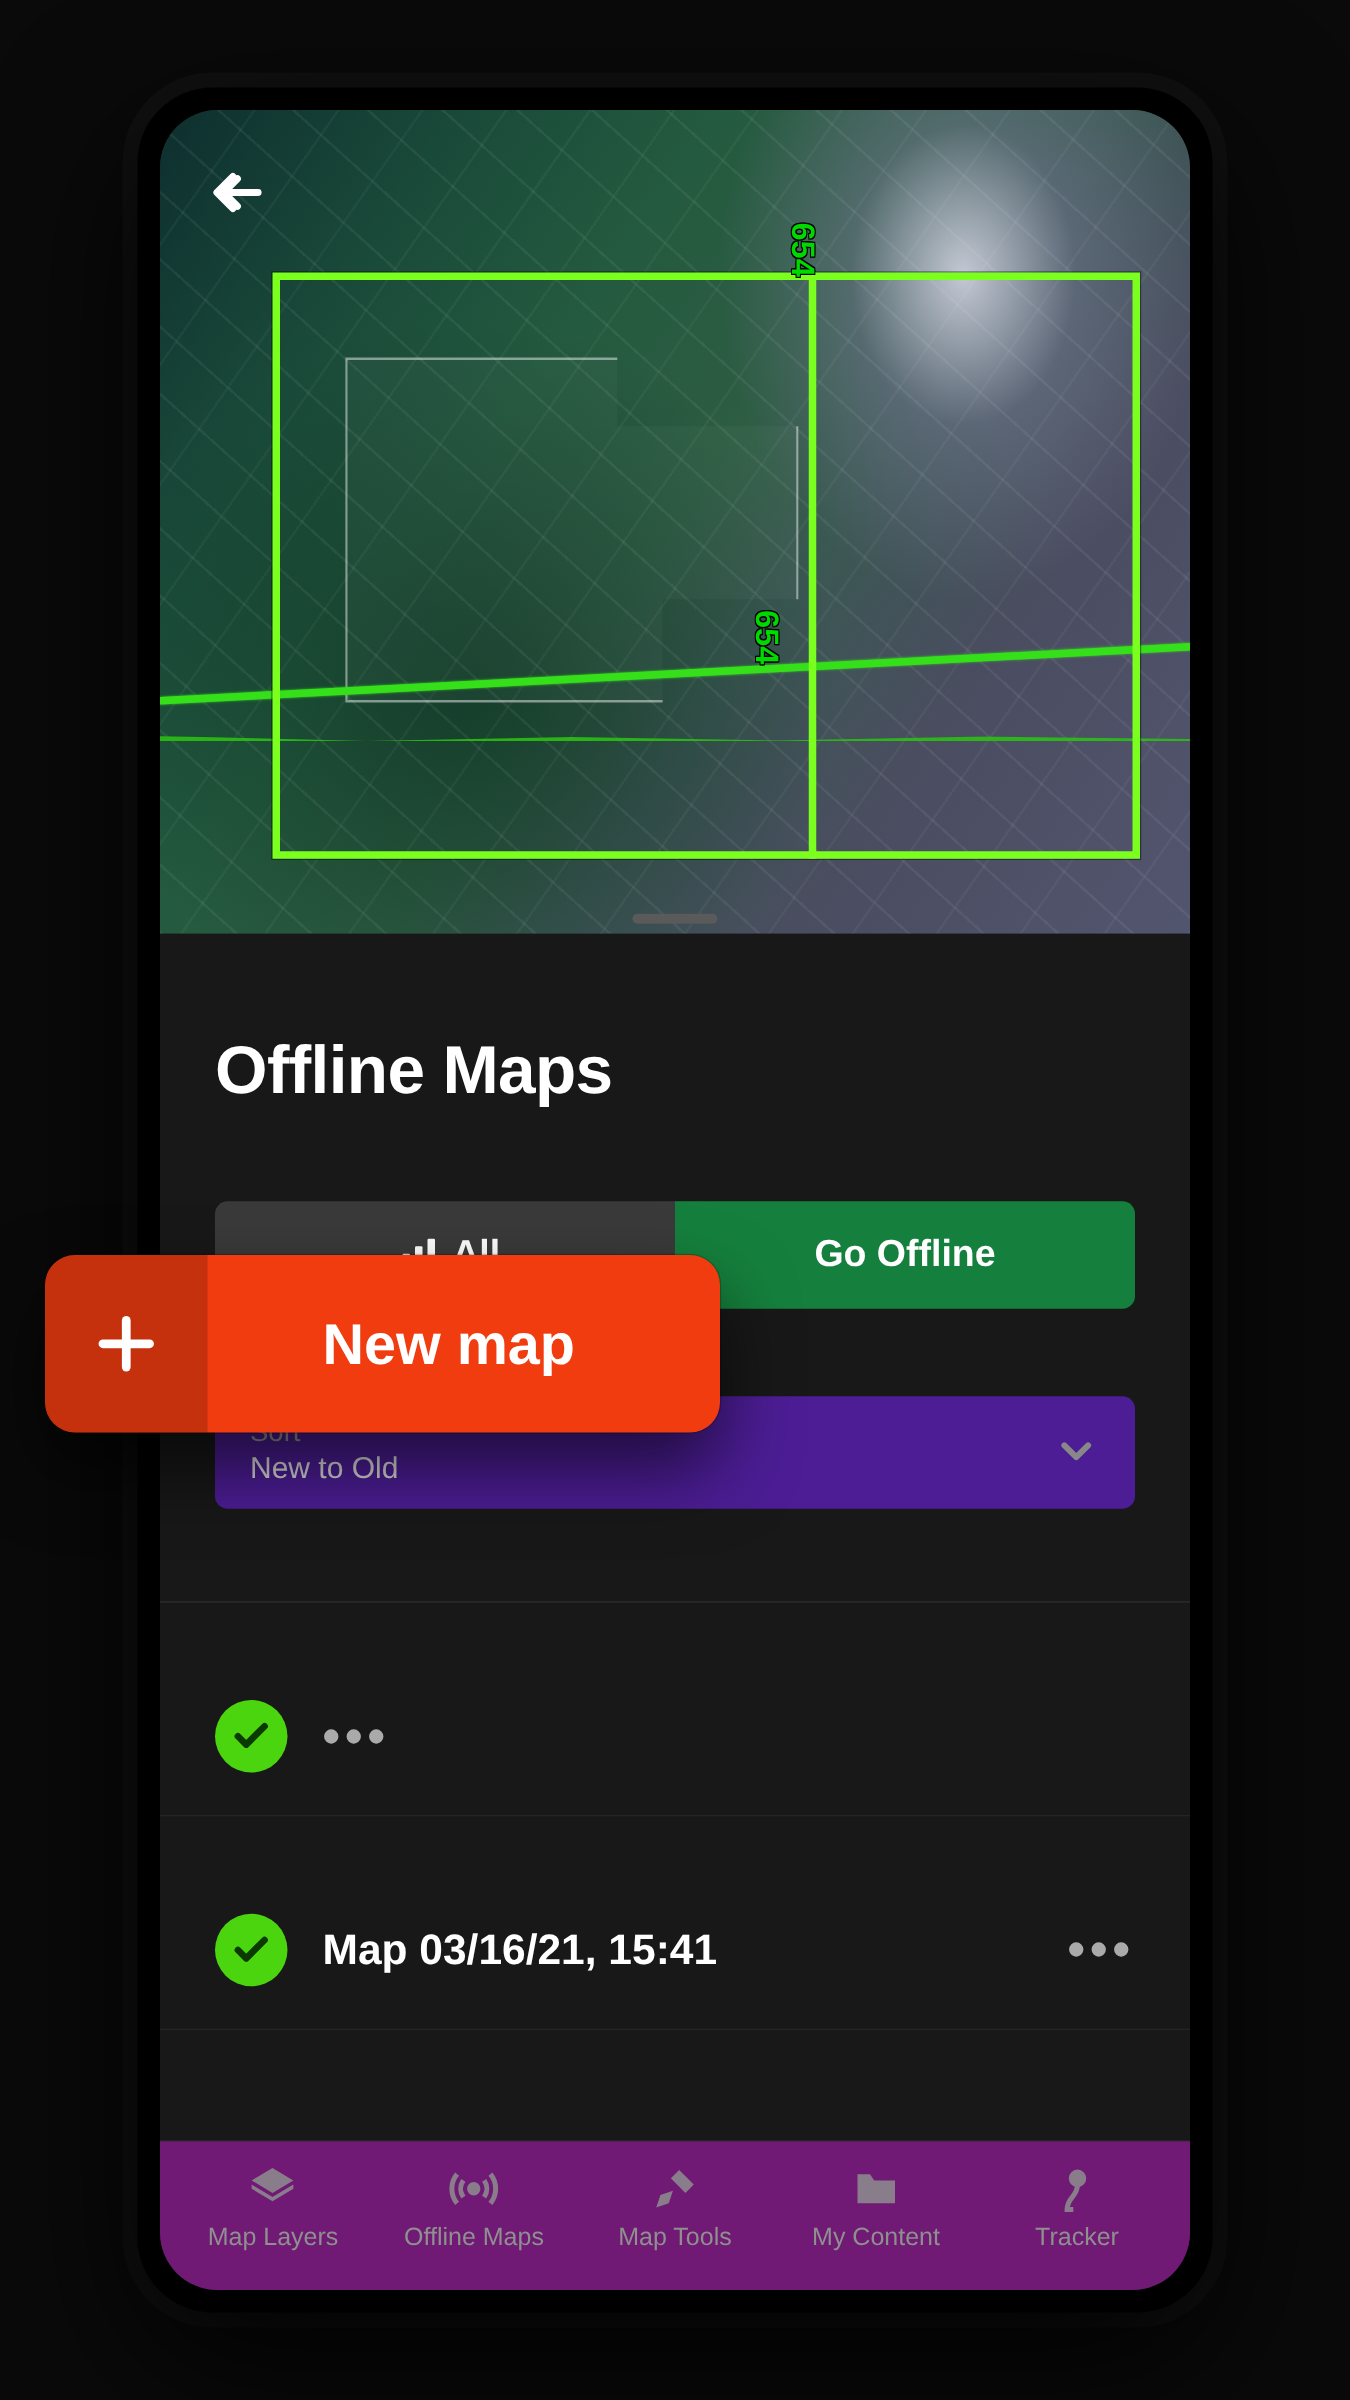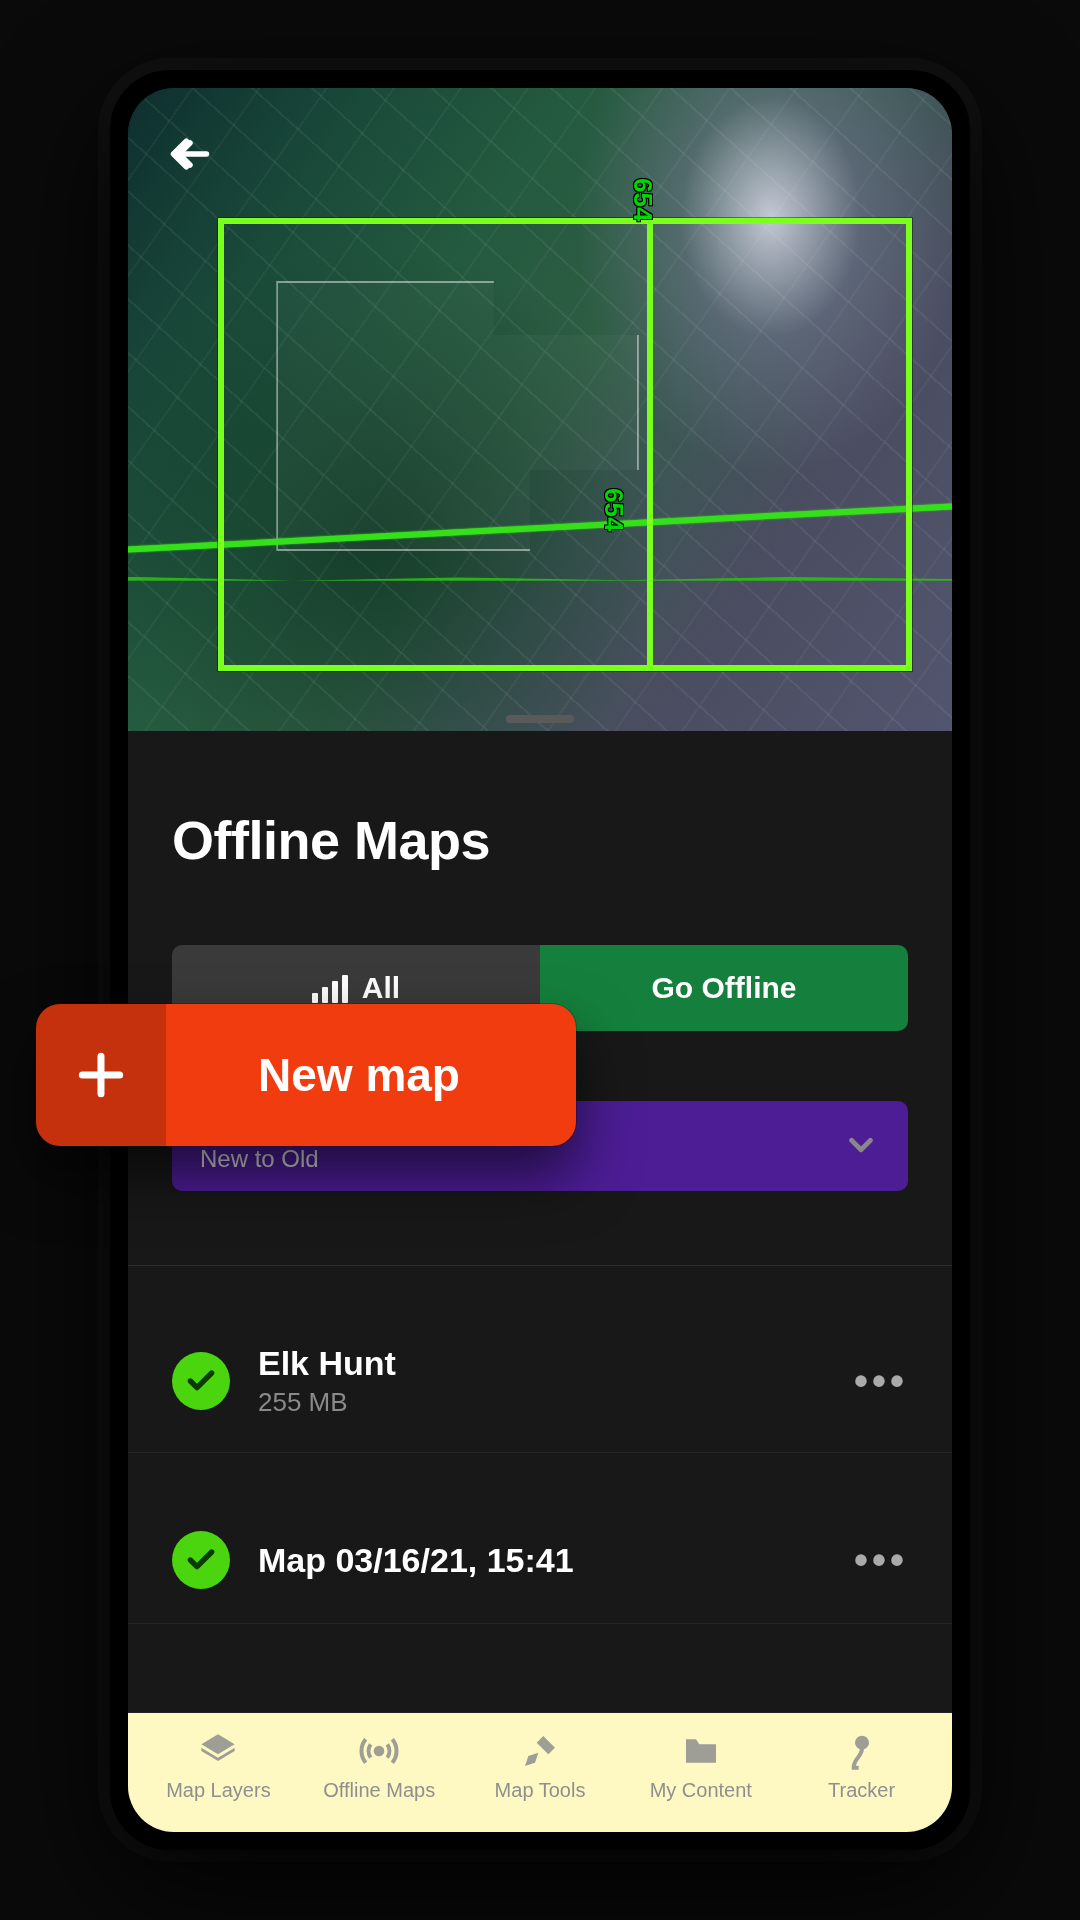--- a/index.html
+++ b/index.html
@@ -151,21 +151,21 @@
   }
   .item-texts { flex:1; }
   .item-title { color:#fff; font-size:34px; font-weight:800; }
   .item-sub { color:#8a8a8a; font-size:26px; margin-top:4px; }
   .more-dots { color:#aaa; font-size:40px; letter-spacing:4px; font-weight:700;}
 
   
   .bottom-nav {
     display:flex; justify-content:space-around; align-items:center;
     padding: 18px 10px 30px;
-    background:#fef9c3;
+    background:#701a75;
     border-top:1px solid #222;
   }
   .nav-item {
     display:flex; flex-direction:column; align-items:center; gap:8px;
     color:#8f8f8f; font-size:20px;
     width:20%;
   }
   .nav-item svg { opacity:.85; }
 
   
@@ -248,24 +248,20 @@
       </div>
 
       <div class="divider"></div>
 
       <div class="map-item">
         <div class="check-badge">
           <svg width="32" height="32" viewBox="0 0 24 24" fill="none" stroke="#0a3a00" stroke-width="4" stroke-linecap="round" stroke-linejoin="round">
               <polyline points="20 6 9 17 4 12"></polyline>
             </svg>
         </div>
-        <div class="item-texts">
-          <div class="item-title">Elk Hunt</div>
-          <div class="item-sub">255 MB</div>
-        </div>
         <div class="more-dots">•••</div>
       </div>
 
       <div class="map-item">
         <div class="check-badge">
           <svg width="32" height="32" viewBox="0 0 24 24" fill="none" stroke="#0a3a00" stroke-width="4" stroke-linecap="round" stroke-linejoin="round">
               <polyline points="20 6 9 17 4 12"></polyline>
             </svg>
         </div>
         <div class="item-texts">

